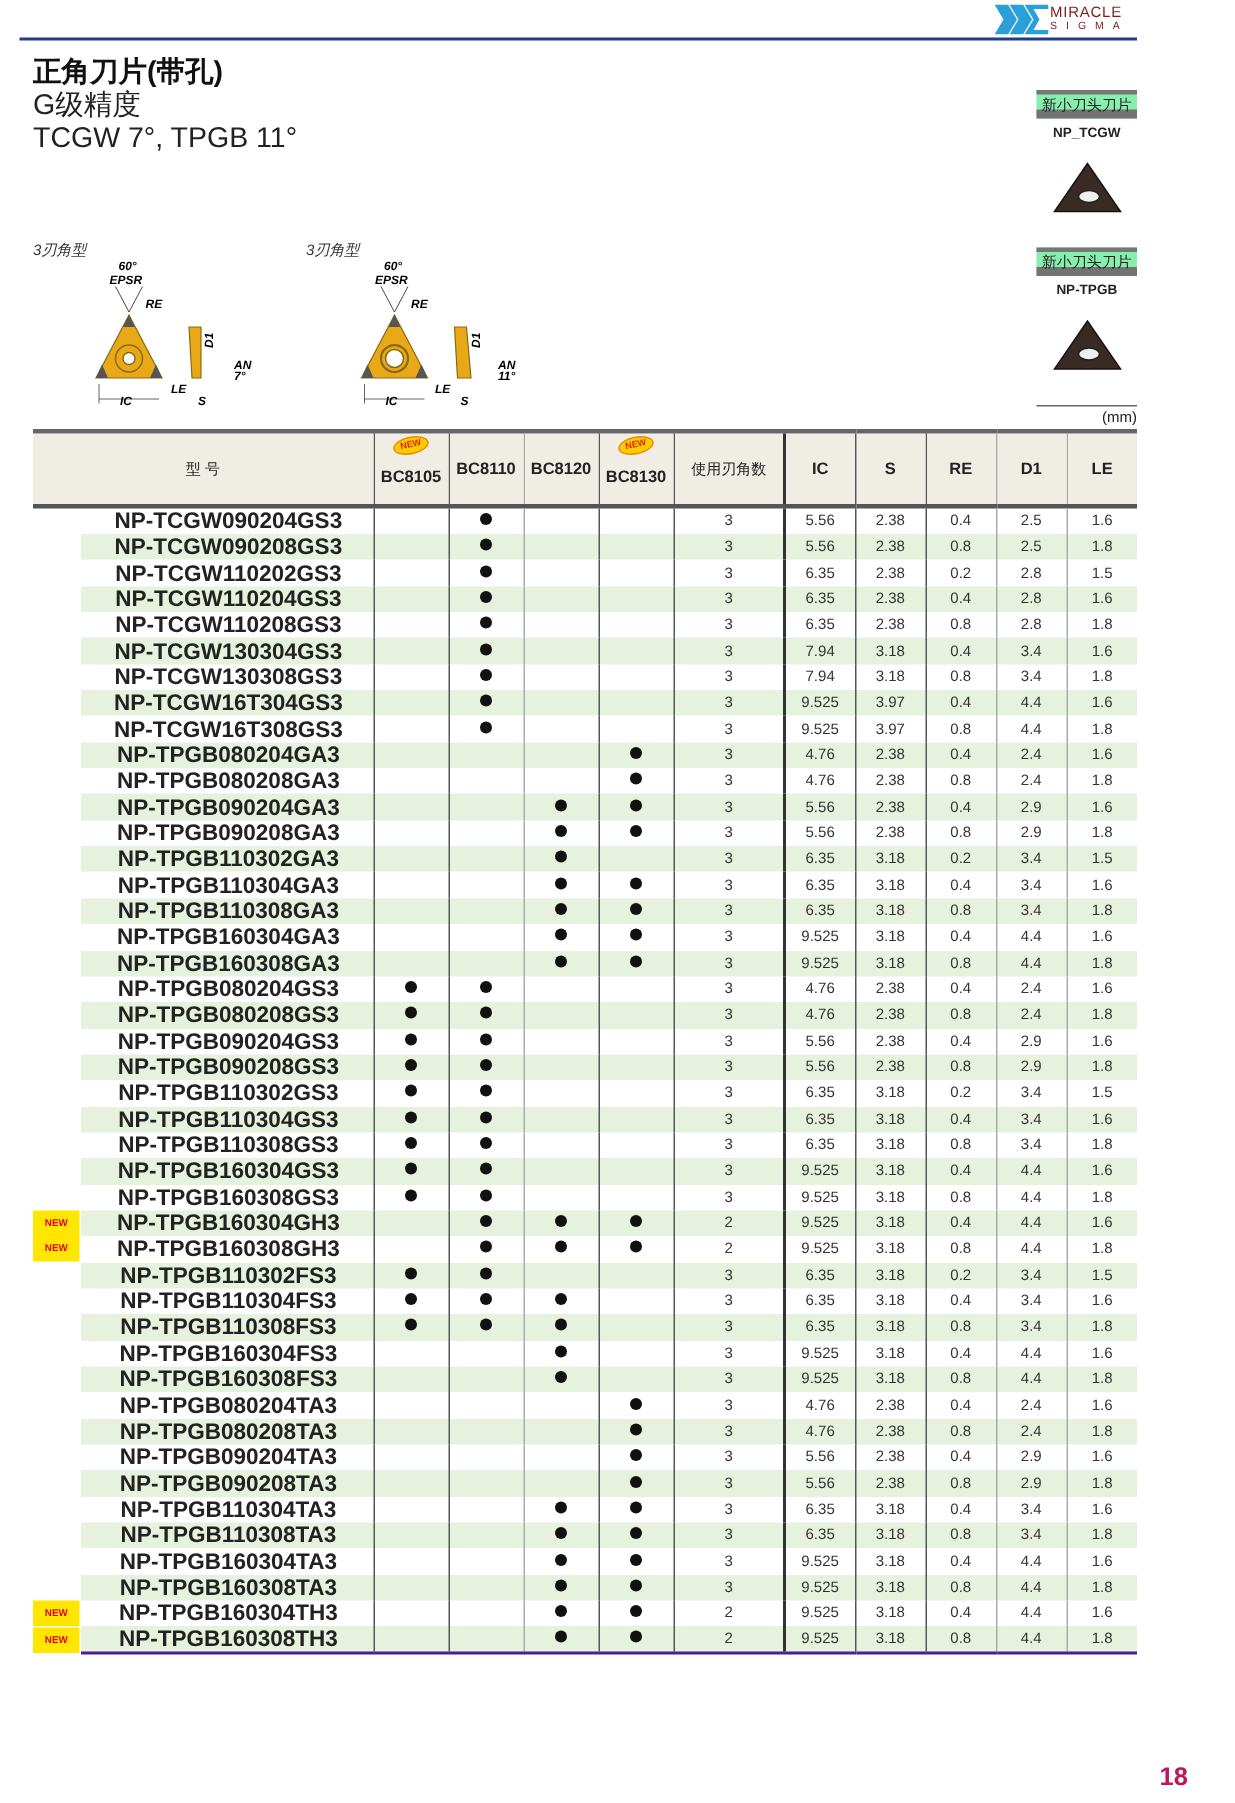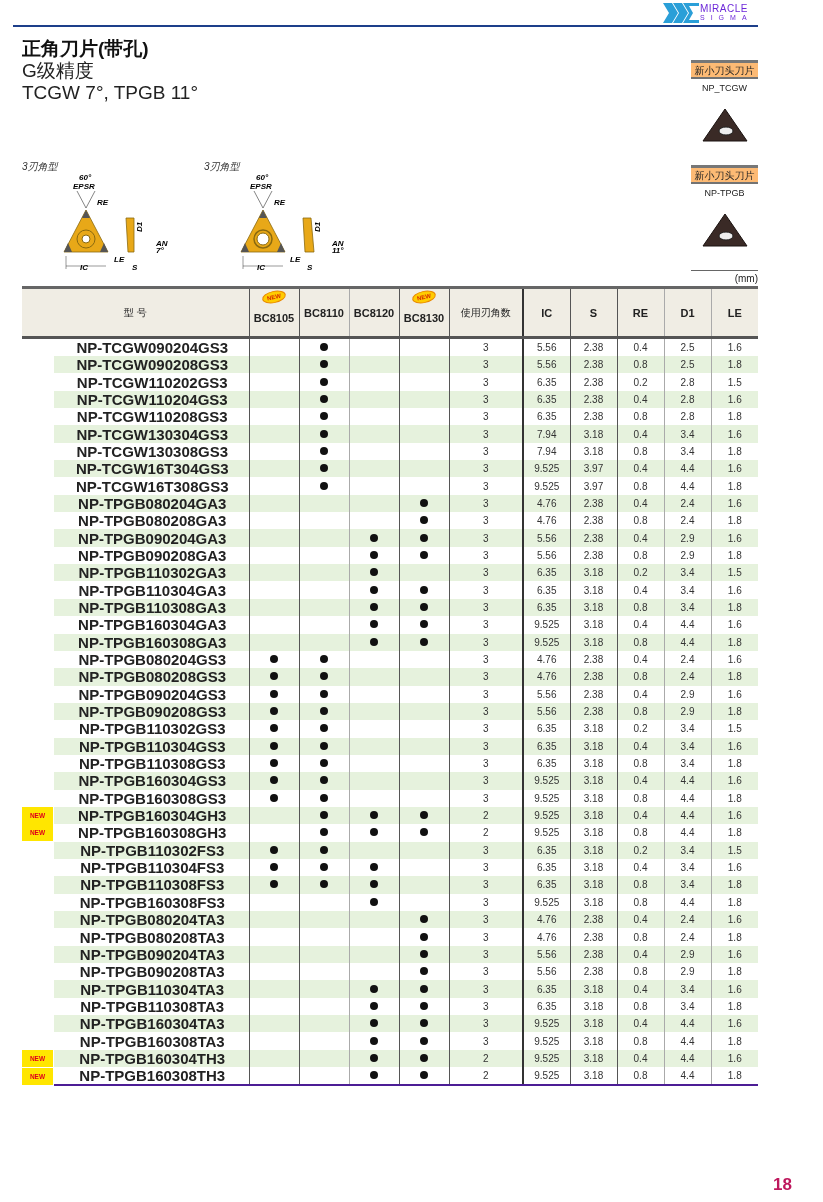--- a/index.html
+++ b/index.html
@@ -3,33 +3,33 @@
 <meta charset="utf-8">
 <style>
   * { box-sizing: border-box; margin: 0; padding: 0; }
   html, body { width: 823px; height: 1202px; background: #ffffff; overflow: hidden; }
   body { position: relative; font-family: "Liberation Sans", "DejaVu Sans", sans-serif; color: #222; }
 
   
   .topbar { position: absolute; left: 13px; top: 25px; width: 745px; height: 2px; background: #1d3f8a; }
   .logo { position: absolute; left: 663px; top: 2px; width: 98px; height: 22px; display: flex; align-items: center; }
   .logo svg { width: 36px; height: 20px; }
-  .logo-text { margin-left: 1px; line-height: 9px; color: #6d28d9; }
+  .logo-text { margin-left: 1px; line-height: 9px; color: #7f1d1d; }
   .logo-text .l1 { font-size: 10px; letter-spacing: 0.5px; }
   .logo-text .l2 { font-size: 7px; letter-spacing: 6px; }
 
   .title { position: absolute; left: 22px; top: 38px; line-height: 22px; }
   .title .t1 { font-size: 19px; font-weight: bold; color: #111; }
   .title .t2 { font-size: 19px; color: #222; }
   .title .t3 { font-size: 19px; color: #222; }
 
   
   .side { position: absolute; left: 691px; width: 67px; text-align: center; }
-  .side .lab { background: #fdba74; border-top: 3px solid #777; border-bottom: 2px solid #737373; font-size: 10px; height: 19px; line-height: 16px; color: #222; }
-  .side .code { font-size: 9px; font-weight: normal; margin-top: 4px; color: #222; text-align: center; }
+  .side .lab { background: #86efac; border-top: 3px solid #777; border-bottom: 6px solid #737373; font-size: 10px; height: 19px; line-height: 16px; color: #222; }
+  .side .code { font-size: 9px; font-weight: bold; margin-top: 4px; color: #222; text-align: center; }
   .side svg { display: block; margin: 14px auto 0; }
   .mm { position: absolute; left: 691px; top: 270px; width: 67px; border-top: 1px solid #666; text-align: right; font-size: 10px; padding-top: 2px; }
 
   
   .diag { position: absolute; top: 160px; width: 200px; height: 115px; font-style: italic; }
   .diag .cap { position: absolute; left: 0; top: 0; font-size: 10px; color: #333; }
 
   
   .tbl-wrap { position: absolute; left: 22px; top: 286px; width: 736px; }
   table { border-collapse: collapse; width: 736px; table-layout: fixed; }
@@ -632,20 +632,34 @@
           <td class="bl"></td>
           <td class="bl">3</td>
           <td class="bl2">6.35</td>
           <td class="bl">3.18</td>
           <td class="bl">0.8</td>
           <td class="blg">3.4</td>
           <td class="blg">1.8</td>
         </tr>
         <tr>
           <td class="new-col"></td>
+          <td class="model">NP-TPGB160304FS3</td>
+          <td class="bl"></td>
+          <td class="bl"></td>
+          <td class="blg"><span class="dot"></span></td>
+          <td class="bl"></td>
+          <td class="bl">3</td>
+          <td class="bl2">9.525</td>
+          <td class="bl">3.18</td>
+          <td class="bl">0.4</td>
+          <td class="blg">4.4</td>
+          <td class="blg">1.6</td>
+        </tr>
+        <tr>
+          <td class="new-col"></td>
           <td class="model">NP-TPGB160308FS3</td>
           <td class="bl"></td>
           <td class="bl"></td>
           <td class="blg"><span class="dot"></span></td>
           <td class="bl"></td>
           <td class="bl">3</td>
           <td class="bl2">9.525</td>
           <td class="bl">3.18</td>
           <td class="bl">0.8</td>
           <td class="blg">4.4</td>

